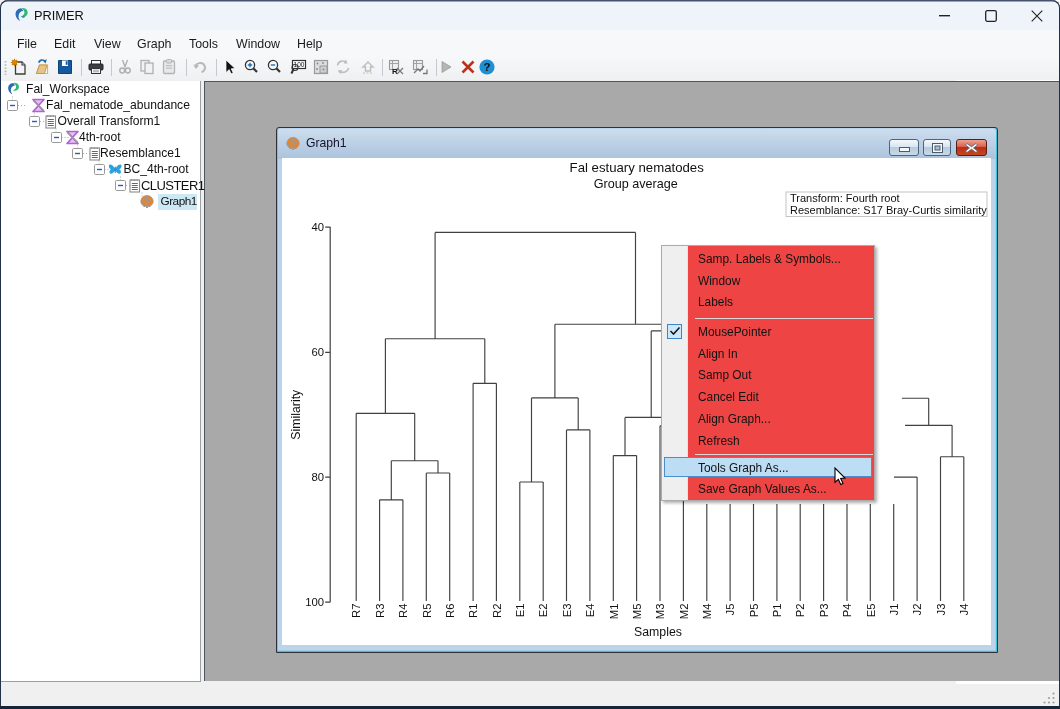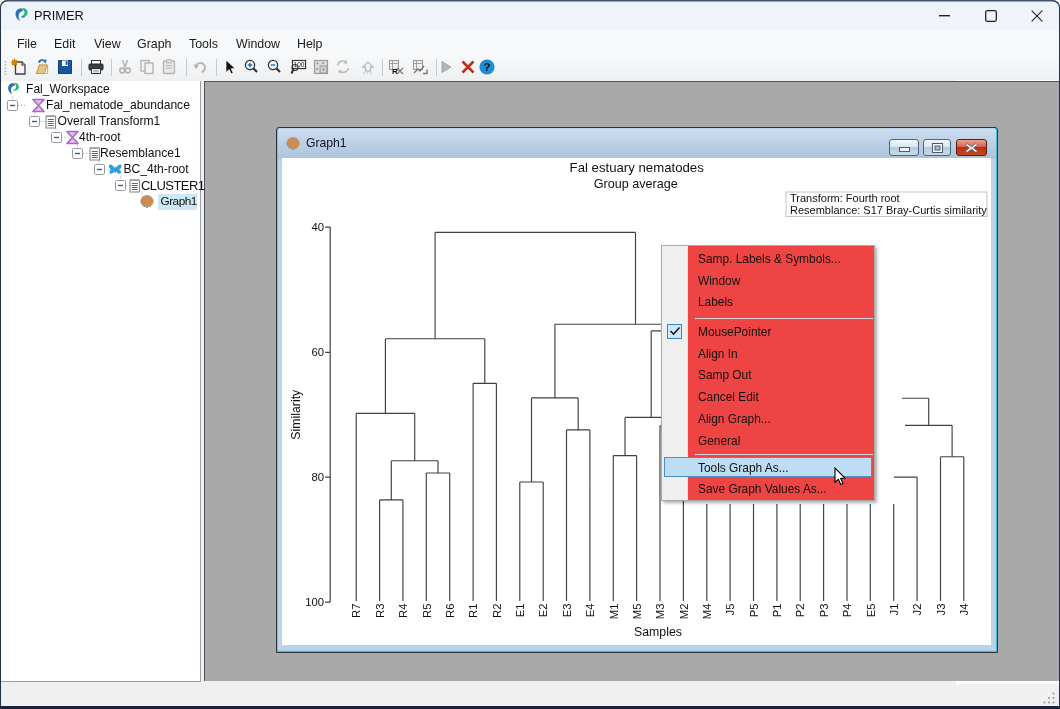--- a/index.html
+++ b/index.html
@@ -329,21 +329,21 @@
         <path d="M1.5 5 L4.5 8 L10.5 1.5" fill="none" stroke="#1a1a1a" stroke-width="1.6"></path>
       </svg>
 <div class="pitem" style="top:6px">Samp. Labels &amp; Symbols...</div>
 <div class="pitem" style="top:27.5px">Window</div>
 <div class="pitem" style="top:49px">Labels</div>
 <div class="pitem" style="top:78.5px">MousePointer</div>
 <div class="pitem" style="top:100.5px">Align In</div>
 <div class="pitem" style="top:122px">Samp Out</div>
 <div class="pitem" style="top:144px">Cancel Edit</div>
 <div class="pitem" style="top:166px">Align Graph...</div>
-<div class="pitem" style="top:187.5px">General</div>
+<div class="pitem" style="top:187.5px">Refresh</div>
 <div class="pitem" style="top:214.5px">Tools Graph As...</div>
 <div class="pitem" style="top:236px">Save Graph Values As...</div>
 </div>
 <svg class="abs" style="left:833.5px;top:466.5px;z-index:60" width="13" height="20" viewBox="0 0 13 20">
       <path d="M1 1 L1 15.2 L4.4 12.3 L6.7 17.5 L9 16.4 L6.7 11.4 L11 11 Z" fill="#fff" stroke="#000" stroke-width="1.1"></path>
     </svg>
 <div id="statusbar" class="abs"></div>
 <svg class="abs" style="left:1042px;top:691px" width="14" height="14" viewBox="0 0 14 14">
       <g fill="#9aa0a6">
         <circle cx="11.5" cy="2.5" r="1.1"></circle>

